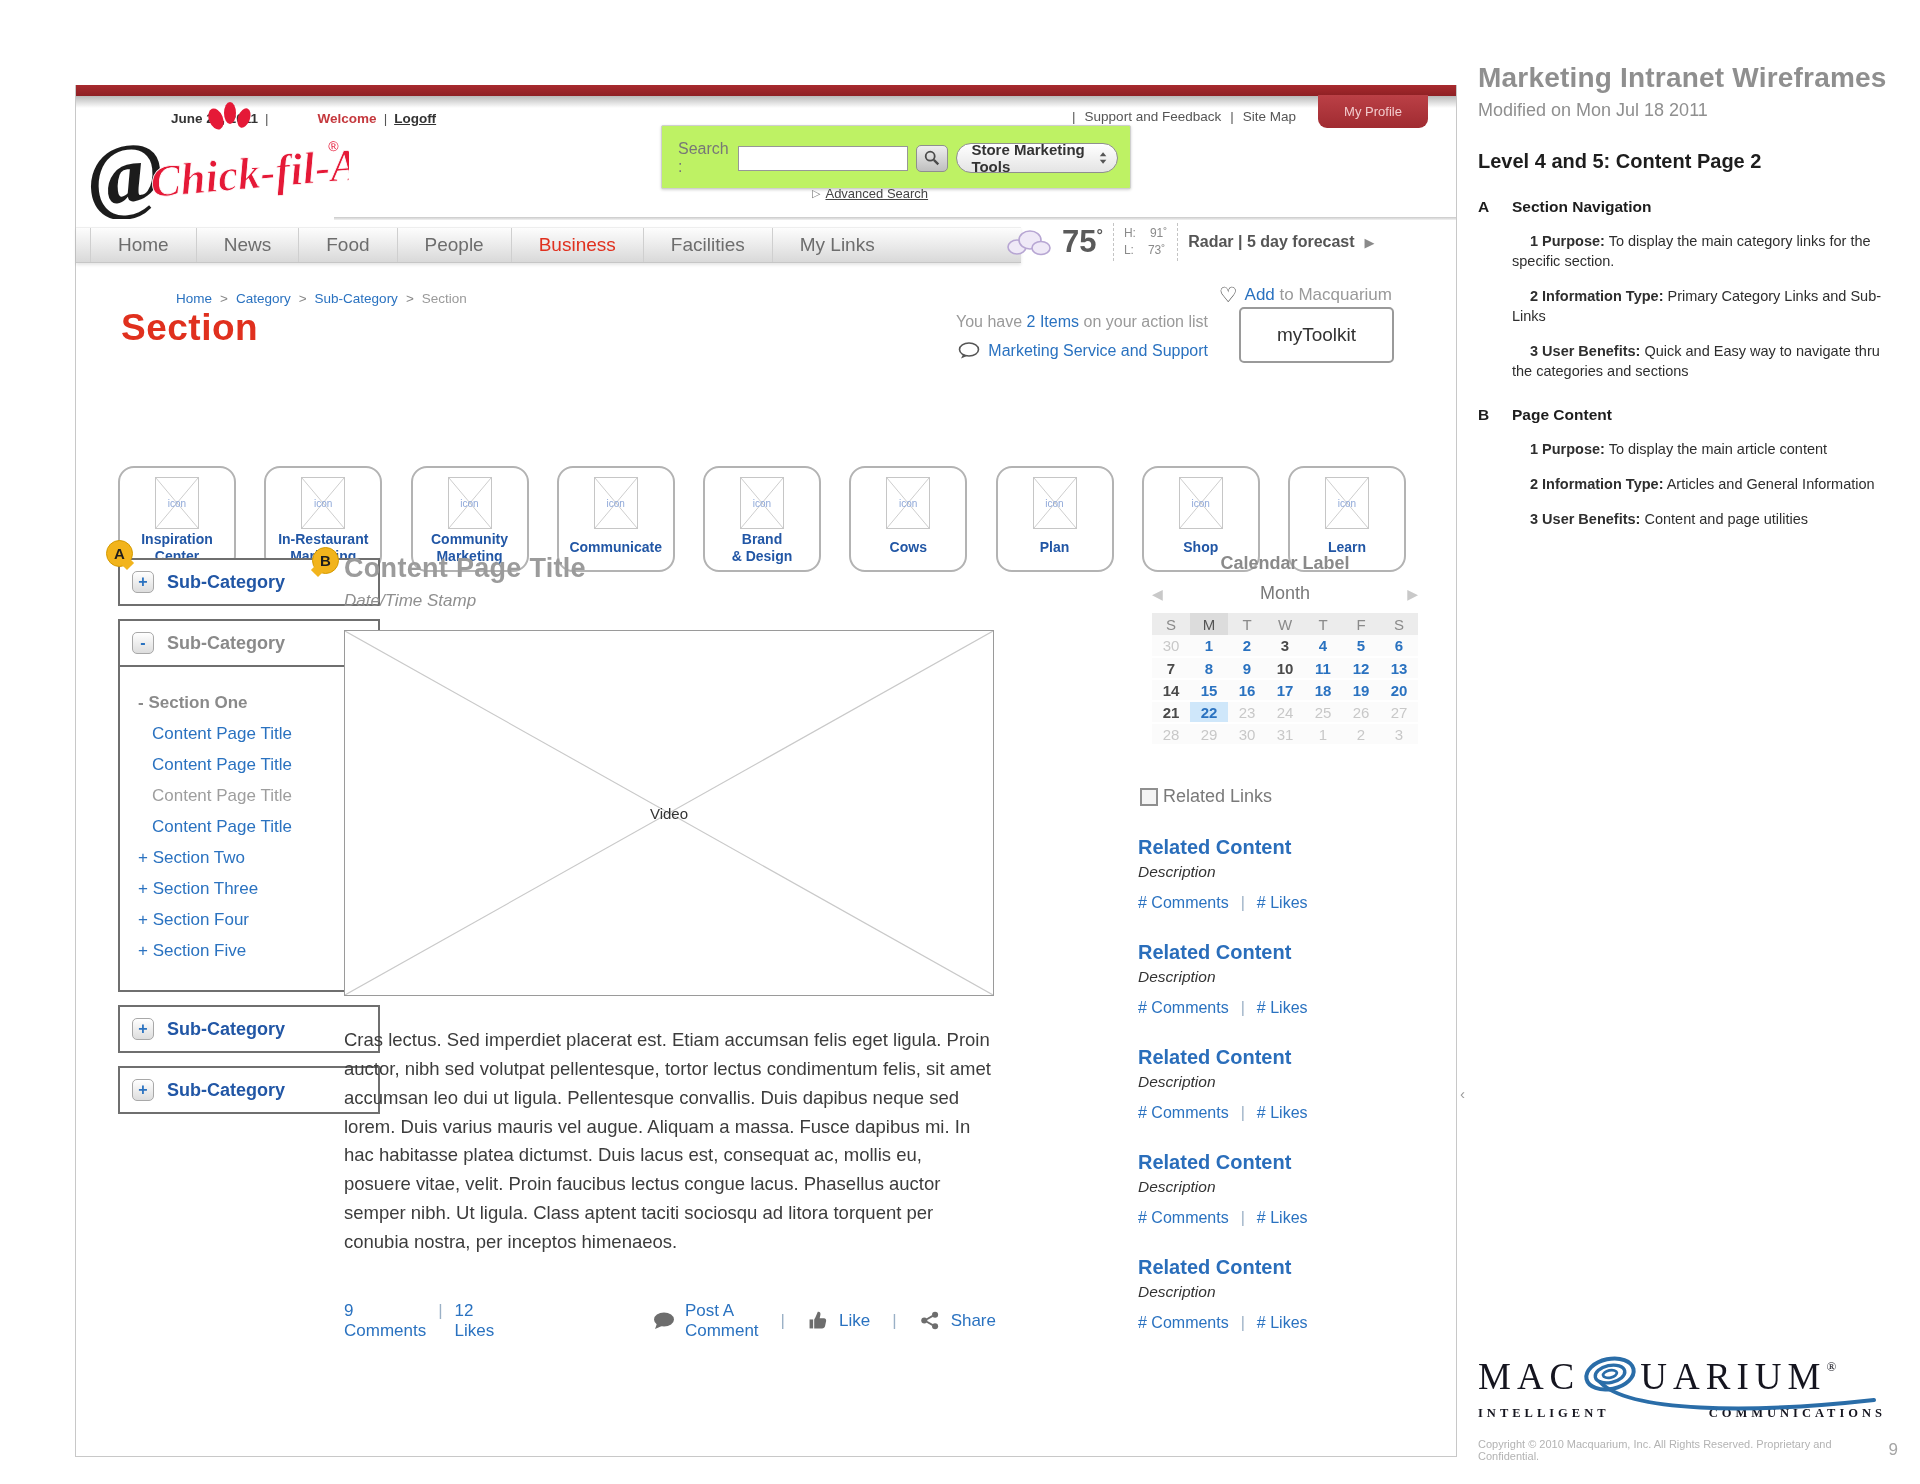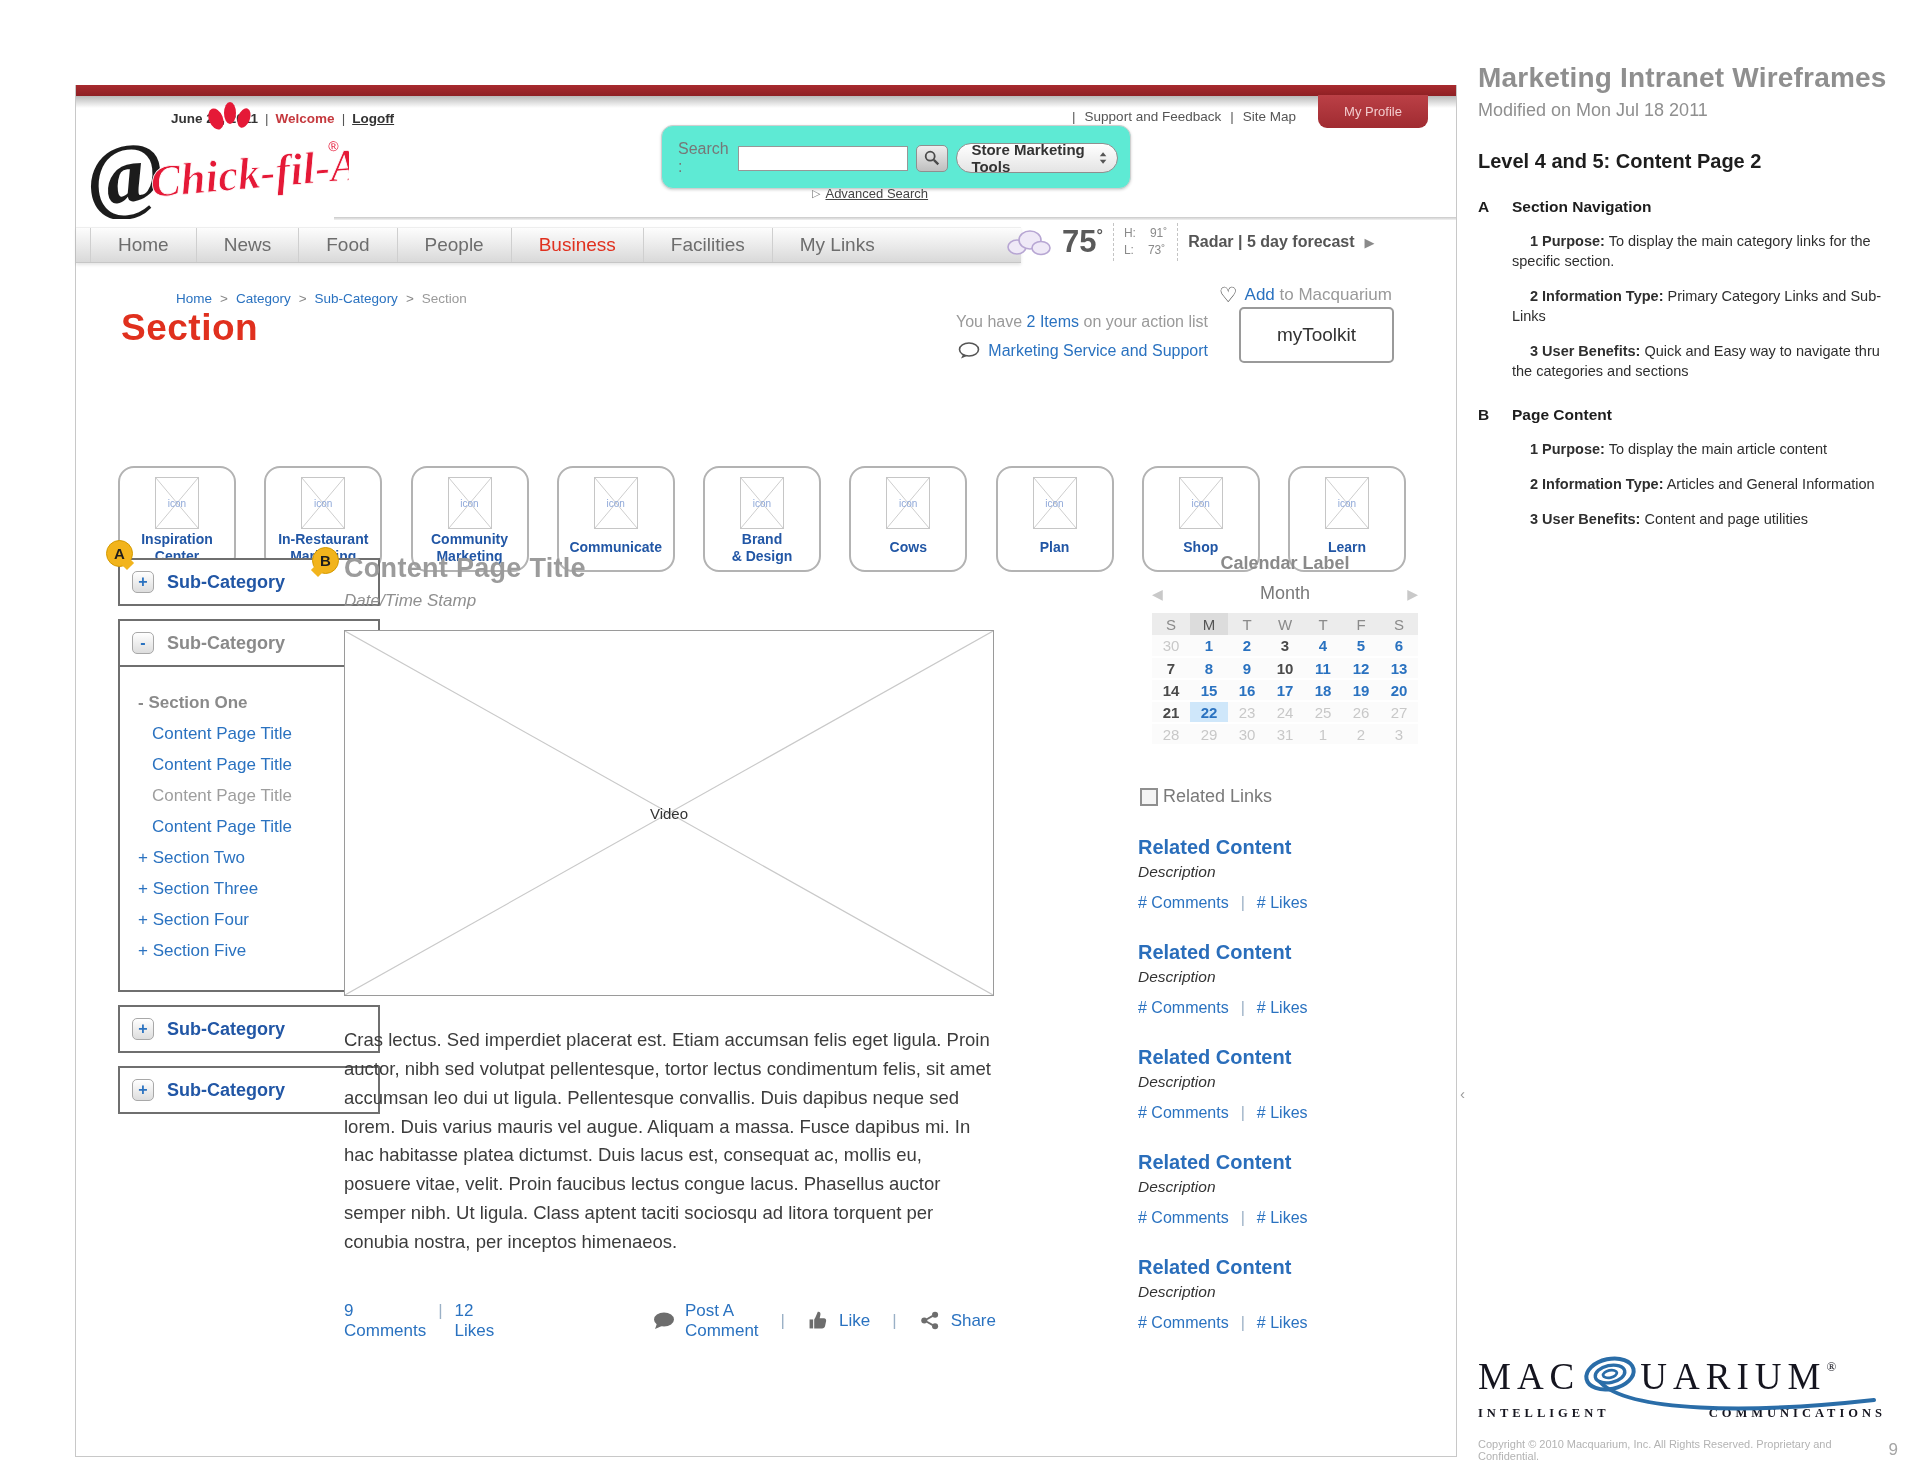--- a/index.html
+++ b/index.html
@@ -12,30 +12,30 @@
   .canvas{position:relative;width:1920px;height:1484px;background:#fff;overflow:hidden;}
 
   
   .frame{position:absolute;left:75px;top:85px;width:1382px;height:1372px;background:#fff;
          border:1px solid #c8c8c8;border-top:none;}
   .redbar{position:absolute;left:0;top:0;width:100%;height:11px;background:linear-gradient(var(--accent-red),#8e2024);}
   .graybar{position:absolute;left:0;top:11px;width:100%;height:12px;background:linear-gradient(#b9b9b9,#fff);}
 
   .topbar-left{position:absolute;left:95px;top:26px;font-size:13.5px;color:#333;font-weight:bold;display:flex;gap:7px;align-items:center;}
   .topbar-left .sep{color:#555;font-weight:normal;}
-  .welcome{color:#c5393e;}
+  .welcome{color:#c5393e;margin-left:42px;}
   .logoff{color:#333;text-decoration:underline;cursor:pointer;}
   .topbar-right{position:absolute;right:160px;top:24px;font-size:13.5px;color:#555;display:flex;gap:9px;align-items:center;}
   .topbar-right .lnk{cursor:pointer;}
   .myprofile{position:absolute;right:28px;top:10px;width:110px;height:33px;border-radius:0 0 9px 9px;
              background:linear-gradient(#bb4046,#a02b31);color:#f2cbcd;font-size:13px;display:flex;align-items:center;justify-content:center;cursor:pointer;text-align:center;}
 
   .logo{position:absolute;left:8px;top:16px;}
 
-  .searchpanel{position:absolute;left:585px;top:40px;width:470px;height:64px;background:#5eead4;border:1px solid #cfcfcf;border-radius:12px;box-shadow:0 1px 3px rgba(0,0,0,.18);}
+  .searchpanel{position:absolute;left:585px;top:40px;width:470px;height:64px;background:#bef264;border:1px solid #cfcfcf;border-radius:2px;box-shadow:0 1px 3px rgba(0,0,0,.18);}
   .searchrow{display:flex;align-items:center;gap:8px;padding:14px 12px 0 16px;}
   .searchlabel{font-size:16px;color:#777;}
   .searchinput{width:170px;height:25px;border:1px solid #979797;background:#fff;font-size:14px;padding:0 5px;}
   .magbtn{width:36px;height:27px;border:1px solid #8f8f8f;border-radius:5px;background:linear-gradient(#eee,#bfbfbf);display:flex;align-items:center;justify-content:center;cursor:pointer;}
   .toolselect{width:180px;height:30px;border:1px solid #8f8f8f;border-radius:15px;background:linear-gradient(#fff,#e4e4e4);
               display:flex;align-items:center;justify-content:space-between;padding:0 10px 0 14px;font-size:15px;font-weight:bold;color:#333;cursor:pointer;}
   .advrow{margin:10px 0 0 150px;font-size:13px;color:#444;display:flex;align-items:center;gap:5px;}
   .advrow .adv{text-decoration:underline;cursor:pointer;}
   .advrow .tri{color:#777;font-size:11px;}
 

